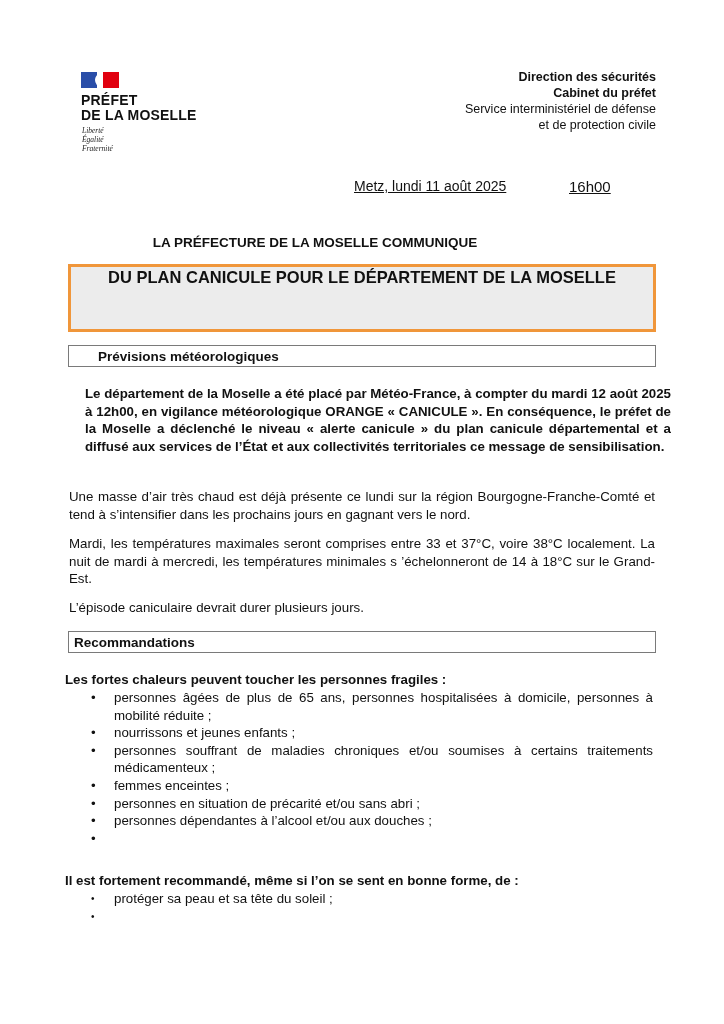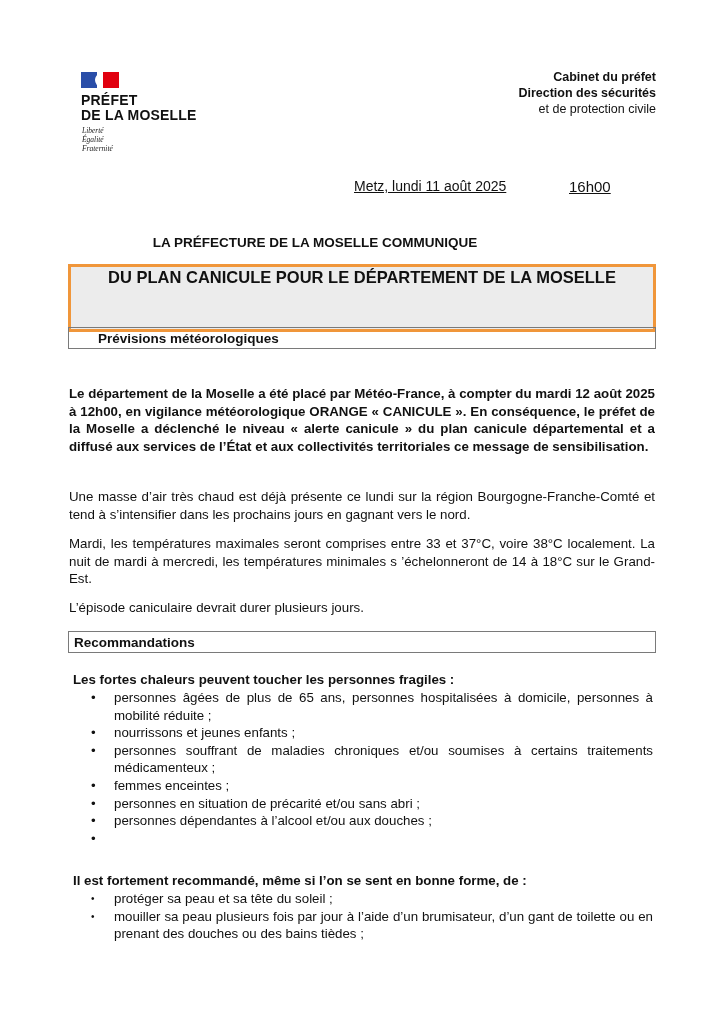--- a/index.html
+++ b/index.html
@@ -18,30 +18,30 @@
   
   .date { left: 354px; top: 178px; font-size: 14px; text-decoration: underline; }
   .time { left: 569px; top: 178px; font-size: 15px; text-decoration: underline; }
   
   .communique { left: 0; width: 630px; top: 235px; text-align: center; font-weight: bold; font-size: 13.5px; }
   .alert-box { left: 68px; top: 264px; width: 582px; height: 62px; border: 3px solid #f0963a; background: #ececec; text-align: center; font-weight: bold; font-size: 16.5px; line-height: 21px; box-sizing: content-box; }
   .alert-box .line1 { margin-top: 10px; }
   .alert-box u { text-decoration: underline; }
   
   .sec { left: 68px; width: 585px; height: 22px; border: 1px solid #7a7a7a; font-weight: bold; font-size: 13.5px; line-height: 22px; padding-left: 5px; box-sizing: border-box; width: 588px; }
-  .sec1 { top: 327px; padding-left: 29px; }
+  .sec1 { top: 345px; padding-left: 29px; }
   .sec2 { top: 631px; }
   
   .para { left: 69px; width: 586px; font-size: 13.3px; line-height: 17.6px; text-align: justify; }
-  .para.bold { font-weight: bold; }
+  .para.bold { font-weight: bold; margin-left: 16px; }
   .p1 { top: 385px; }
   .p2 { top: 488px; }
   .p3 { top: 535px; }
   .p4 { top: 599px; }
-  .lead { left: 73px; font-weight: bold; font-size: 13.3px; }
+  .lead { left: 65px; font-weight: bold; font-size: 13.3px; }
   .lead1 { top: 672px; }
   .lead2 { top: 873px; }
   ul.blist { position: absolute; left: 89px; width: 564px; margin: 0; padding: 0; list-style: none; font-size: 13.3px; line-height: 17.6px; }
   ul.blist li { position: relative; padding-left: 25px; text-align: justify; margin: 0; }
   ul.blist li .dot { position: absolute; left: 2px; top: 0; }
   .list1 { top: 689px; }
   .list2 { top: 890px; }
 </style>
 </head>
 <body>
@@ -55,22 +55,23 @@
   <div>PRÉFET</div>
   <div>DE LA MOSELLE</div>
 </div>
 <div class="abs motto">
   <div>Liberté</div>
   <div>Égalité</div>
   <div>Fraternité</div>
 </div>
 
 <div class="abs right-head">
+  <div class="b">Direction des sécurités</div>
   <div class="b">Cabinet du préfet</div>
-  <div class="b">Direction des sécurités</div>
+  <div>Service interministériel de défense</div>
   <div>et de protection civile</div>
 </div>
 
 <div class="abs date">Metz, lundi 11 août 2025</div>
 <div class="abs time">16h00</div>
 
 <div class="abs communique">LA PRÉFECTURE DE LA MOSELLE COMMUNIQUE</div>
 
 <div class="abs alert-box">
   <div>DU PLAN CANICULE POUR LE DÉPARTEMENT DE LA MOSELLE</div>
@@ -90,14 +91,14 @@
   <li><span class="dot">•</span><span>personnes souffrant de maladies chroniques et/ou soumises à certains traitements médicamenteux ;</span></li>
   <li><span class="dot">•</span><span>femmes enceintes ;</span></li>
   <li><span class="dot">•</span><span>personnes en situation de précarité et/ou sans abri ;</span></li>
   <li><span class="dot">•</span><span>personnes dépendantes à l’alcool et/ou aux douches ;</span></li>
   <li><span class="dot">•</span></li>
 </ul>
 
 <div class="abs lead lead2">Il est fortement recommandé, même si l’on se sent en bonne forme, de :</div>
 <ul class="blist list2">
   <li><span class="dot" style="font-size:10px">•</span><span>protéger sa peau et sa tête du soleil ;</span></li>
-  <li><span class="dot" style="font-size:10px">•</span><span>mouiller sa peau plusieurs fois par jour à l’aide d’un brumisateur, d’un gant de toilette ou en prenant des douches ou des bains tièdes ;</span></li>
+  <li><span class="dot" style="font-size:10px">•</span></li>
 </ul>
 
 </body></html>

